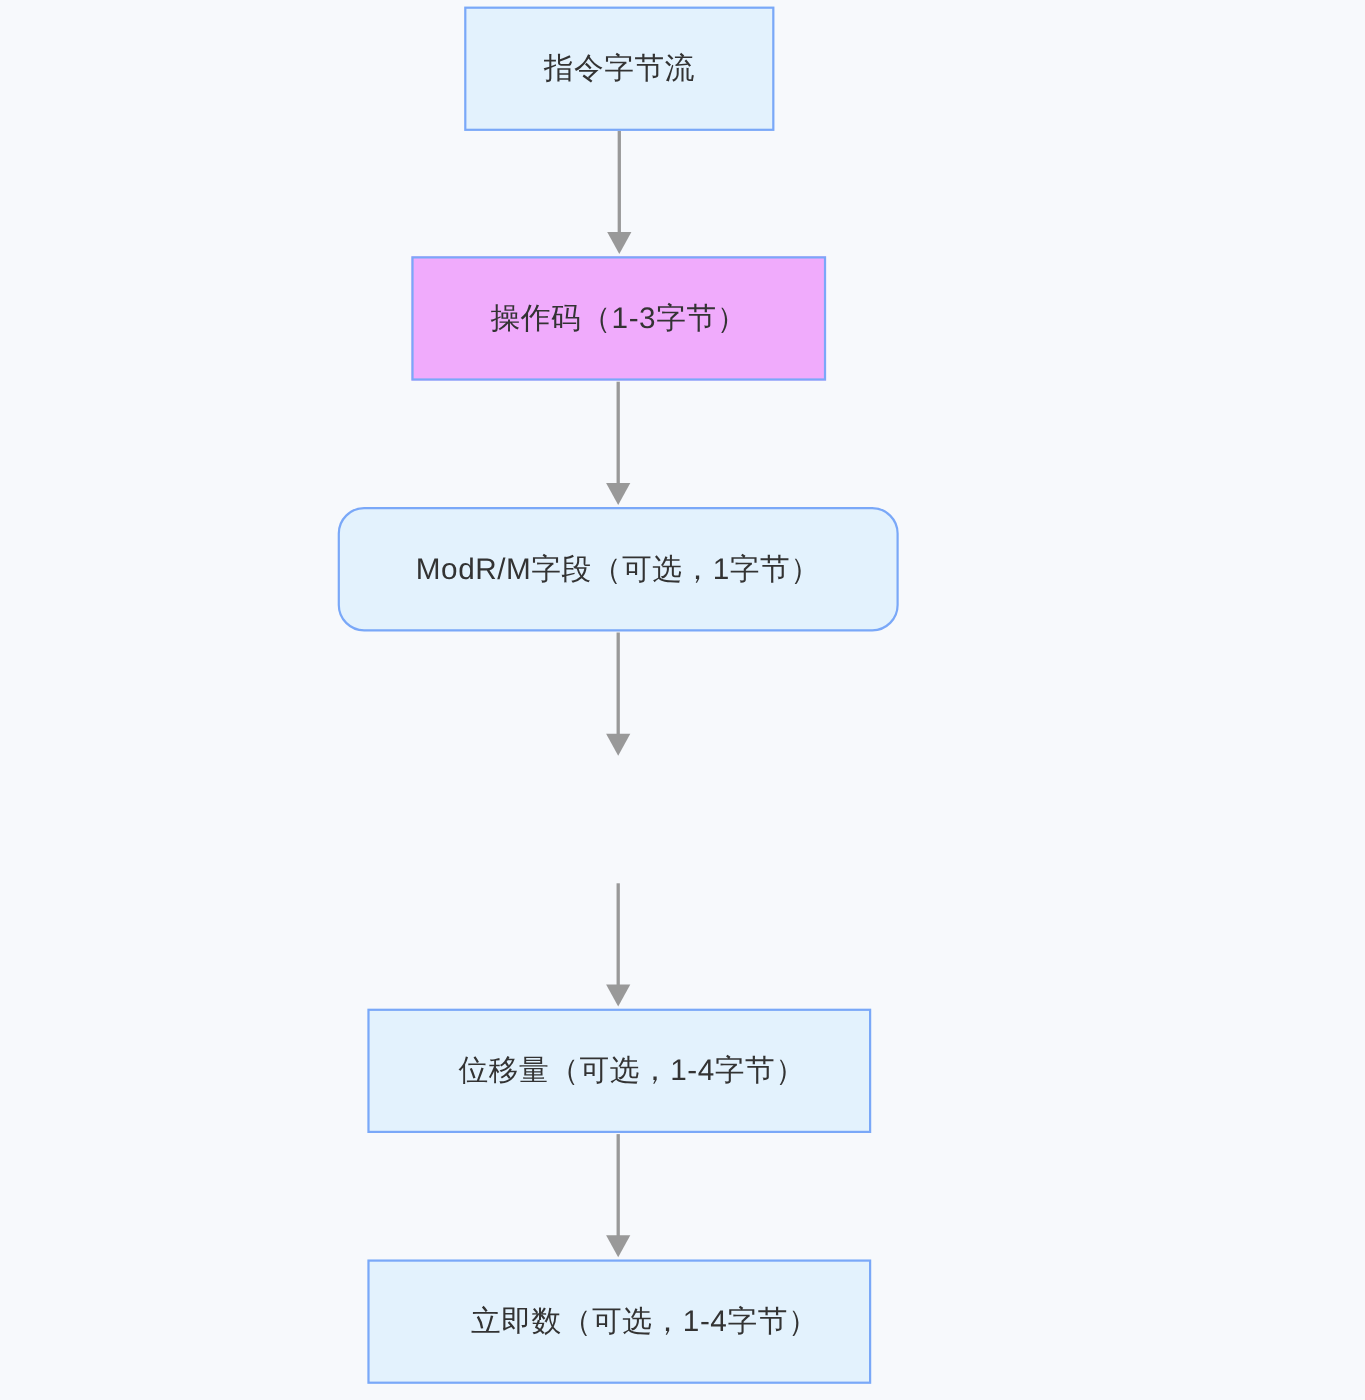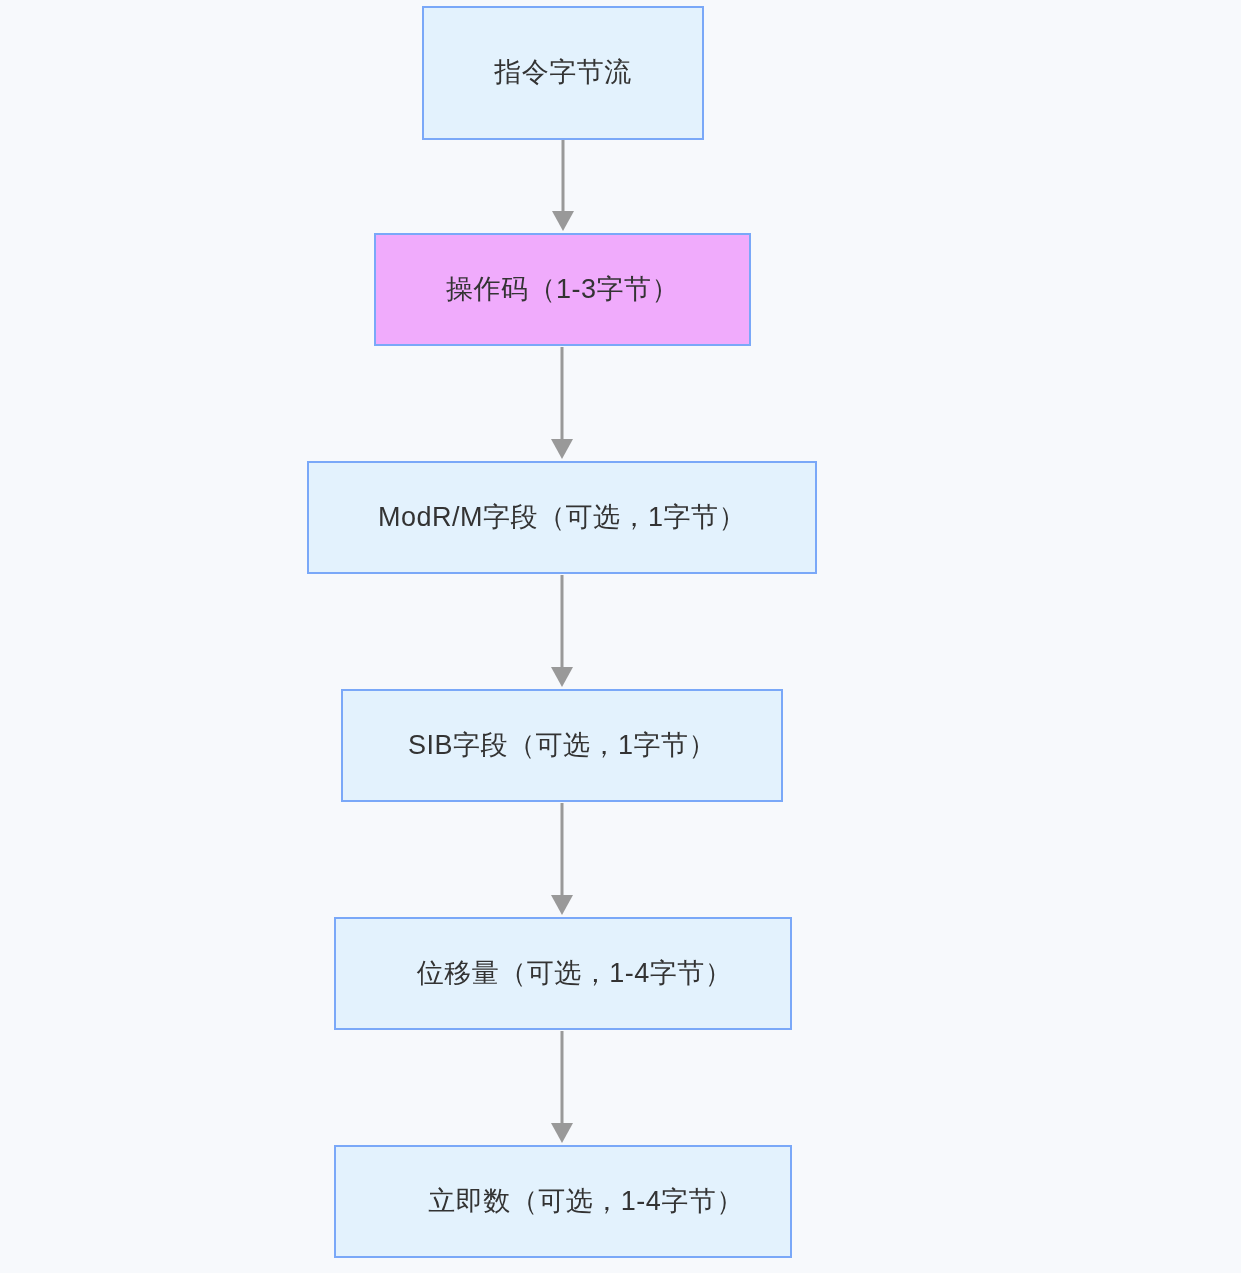--- a/index.html
+++ b/index.html
@@ -66,35 +66,32 @@
       <g>
         <line x1="562" y1="803" x2="562" y2="897" stroke="#999999" stroke-width="3"></line>
         <polygon points="551,895 573,895 562,915" fill="#999999"></polygon>
       </g>
       <g>
         <line x1="562" y1="1031" x2="562" y2="1125" stroke="#999999" stroke-width="3"></line>
         <polygon points="551,1123 573,1123 562,1143" fill="#999999"></polygon>
       </g>
     </svg>
 
-  <div class="node" style="left: 422px; top: 6px; width: 282px; height: 134px; background: rgb(227, 242, 253); border-color: rgb(122, 168, 248);">
+  <div class="node" style="left: 422px; top: 6px; width: 282px; height: 113px; background: rgb(227, 242, 253); border-color: rgb(122, 168, 248);">
     <span class="node-label" style="color: rgb(51, 51, 51);">指令字节流</span>
   </div>
 
   <div class="node" style="left: 374px; top: 233px; width: 377px; height: 113px; background: #f0abfc; border-color: rgb(122, 168, 248);">
     <span class="node-label" style="color: rgb(51, 51, 51);">操作码（1-3字节）</span>
   </div>
 
-  <div class="node" style="left: 307px; top: 461px; width: 510px; height: 113px; background: rgb(227, 242, 253); border-color: rgb(122, 168, 248);">
+  <div class="node" style="left: 307px; top: 461px; width: 510px; height: 113px; background: rgb(227, 242, 253); border-color: rgb(122, 168, 248); border-radius: 24px;">
     <span class="node-label" style="color: rgb(51, 51, 51);">ModR/M字段（可选，1字节）</span>
   </div>
 
-  <div class="node" style="left: 341px; top: 689px; width: 442px; height: 113px; background: rgb(227, 242, 253); border-color: rgb(122, 168, 248);">
-    <span class="node-label" style="color: rgb(51, 51, 51);">SIB字段（可选，1字节）</span>
-  </div>
 
   <div class="node" style="left: 334px; top: 917px; width: 458px; height: 113px; background: rgb(227, 242, 253); border-color: rgb(122, 168, 248); padding-left: 23px;">
     <span class="node-label" style="color: rgb(51, 51, 51);">位移量（可选，1-4字节）</span>
   </div>
 
   <div class="node" style="left: 334px; top: 1145px; width: 458px; height: 113px; background: rgb(227, 242, 253); border-color: rgb(122, 168, 248); padding-left: 46px;">
     <span class="node-label" style="color: rgb(51, 51, 51);">立即数（可选，1-4字节）</span>
   </div>
 
 </div>

